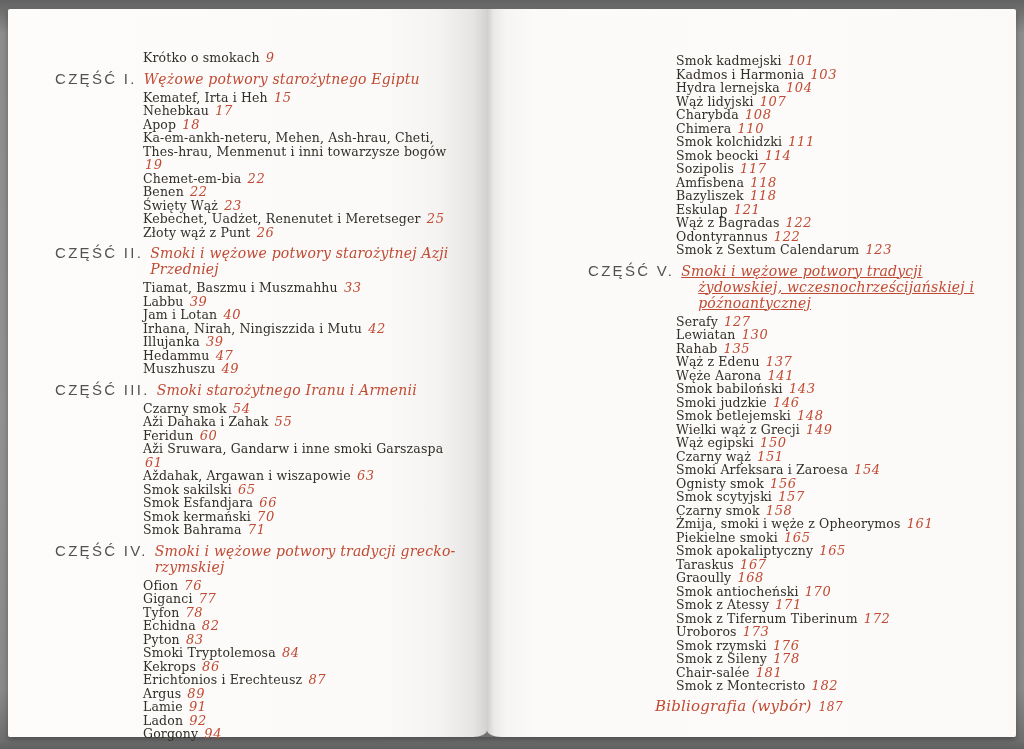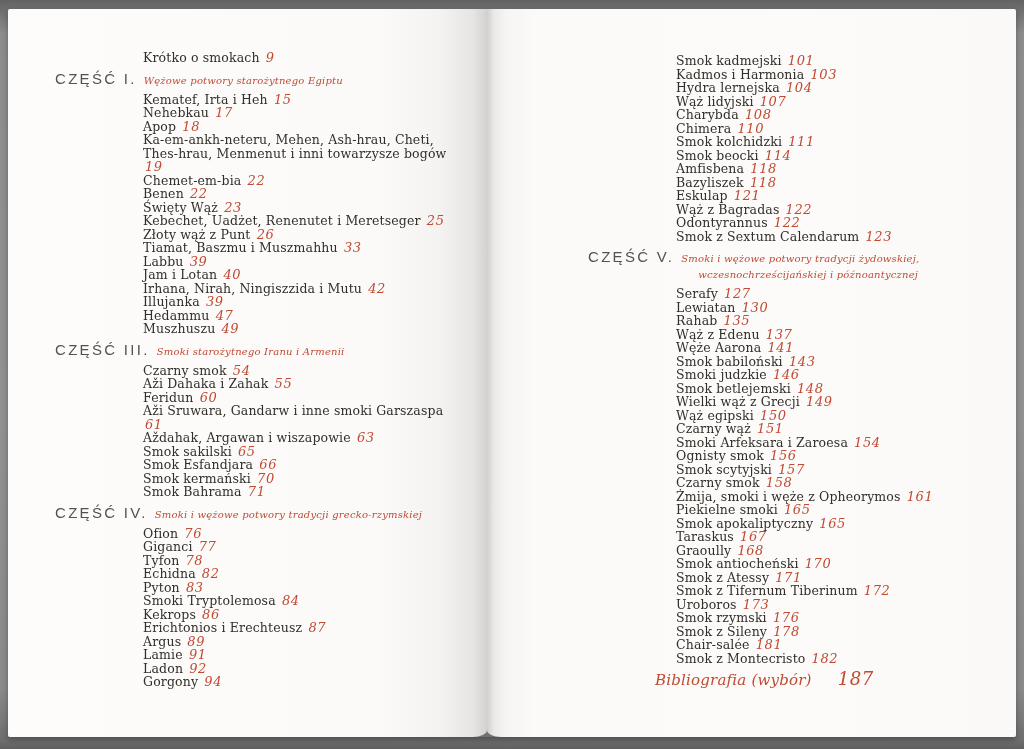--- a/index.html
+++ b/index.html
@@ -59,40 +59,41 @@
     flex: none;
     font-family: "Liberation Sans", sans-serif;
     font-size: 15px;
     letter-spacing: 2.3px;
     color: #525252;
     margin-right: 7px;
     white-space: nowrap;
   }
   .section-title {
     font-style: italic;
-    font-size: 10px;
+    font-size: 14px;
     line-height: 16px;
     color: #c14a33;
     letter-spacing: 0.2px;
   }
   .page-right .section-title {
     max-width: 322px;
     padding-left: 17px;
     text-indent: -17px;
+    text-decoration: underline;
   }
 
   .bib-row {
     margin: 5px 0 0 67px;
     font-style: italic;
     font-size: 15px;
     line-height: 17px;
     color: #c14a33;
     letter-spacing: 0.2px;
   }
-  .bib-row .entry-page { font-size: 18px; margin-left: 19px; }
+  .bib-row .entry-page { font-size: 12px; }
 </style>
 </head>
 <body>
 
 <div class="book">
   <section class="page page-left">
     <div class="content" id="left-content">
         <div class="entries">
           <div class="entry"><span class="entry-label">Krótko o smokach</span> <span class="entry-page">9</span></div>
         </div>
@@ -103,20 +104,24 @@
         <div class="entries">
           <div class="entry"><span class="entry-label">Kematef, Irta i Heh</span> <span class="entry-page">15</span></div>
           <div class="entry"><span class="entry-label">Nehebkau</span> <span class="entry-page">17</span></div>
           <div class="entry"><span class="entry-label">Apop</span> <span class="entry-page">18</span></div>
           <div class="entry"><span class="entry-label">Ka-em-ankh-neteru, Mehen, Ash-hrau, Cheti, Thes-hrau, Menmenut i inni towarzysze bogów</span> <span class="entry-page">19</span></div>
           <div class="entry"><span class="entry-label">Chemet-em-bia</span> <span class="entry-page">22</span></div>
           <div class="entry"><span class="entry-label">Benen</span> <span class="entry-page">22</span></div>
           <div class="entry"><span class="entry-label">Święty Wąż</span> <span class="entry-page">23</span></div>
           <div class="entry"><span class="entry-label">Kebechet, Uadżet, Renenutet i Meretseger</span> <span class="entry-page">25</span></div>
           <div class="entry"><span class="entry-label">Złoty wąż z Punt</span> <span class="entry-page">26</span></div>
+        </div>
+        <div class="section-head">
+          <span class="section-label">CZĘŚĆ II.</span>
+          <span class="section-title">Smoki i wężowe potwory starożytnej Azji Przedniej</span>
         </div>
         <div class="entries">
           <div class="entry"><span class="entry-label">Tiamat, Baszmu i Muszmahhu</span> <span class="entry-page">33</span></div>
           <div class="entry"><span class="entry-label">Labbu</span> <span class="entry-page">39</span></div>
           <div class="entry"><span class="entry-label">Jam i Lotan</span> <span class="entry-page">40</span></div>
           <div class="entry"><span class="entry-label">Irhana, Nirah, Ningiszzida i Mutu</span> <span class="entry-page">42</span></div>
           <div class="entry"><span class="entry-label">Illujanka</span> <span class="entry-page">39</span></div>
           <div class="entry"><span class="entry-label">Hedammu</span> <span class="entry-page">47</span></div>
           <div class="entry"><span class="entry-label">Muszhuszu</span> <span class="entry-page">49</span></div>
         </div>
@@ -160,20 +165,21 @@
       <div id="right-sections">
           <div class="entries">
             <div class="entry"><span class="entry-label">Smok kadmejski</span> <span class="entry-page">101</span></div>
             <div class="entry"><span class="entry-label">Kadmos i Harmonia</span> <span class="entry-page">103</span></div>
             <div class="entry"><span class="entry-label">Hydra lernejska</span> <span class="entry-page">104</span></div>
             <div class="entry"><span class="entry-label">Wąż lidyjski</span> <span class="entry-page">107</span></div>
             <div class="entry"><span class="entry-label">Charybda</span> <span class="entry-page">108</span></div>
             <div class="entry"><span class="entry-label">Chimera</span> <span class="entry-page">110</span></div>
             <div class="entry"><span class="entry-label">Smok kolchidzki</span> <span class="entry-page">111</span></div>
             <div class="entry"><span class="entry-label">Smok beocki</span> <span class="entry-page">114</span></div>
+            <div class="entry"><span class="entry-label">Sozipolis</span> <span class="entry-page">117</span></div>
             <div class="entry"><span class="entry-label">Amfisbena</span> <span class="entry-page">118</span></div>
             <div class="entry"><span class="entry-label">Bazyliszek</span> <span class="entry-page">118</span></div>
             <div class="entry"><span class="entry-label">Eskulap</span> <span class="entry-page">121</span></div>
             <div class="entry"><span class="entry-label">Wąż z Bagradas</span> <span class="entry-page">122</span></div>
             <div class="entry"><span class="entry-label">Odontyrannus</span> <span class="entry-page">122</span></div>
             <div class="entry"><span class="entry-label">Smok z Sextum Calendarum</span> <span class="entry-page">123</span></div>
           </div>
           <div class="section-head">
             <span class="section-label">CZĘŚĆ V.</span>
             <span class="section-title">Smoki i wężowe potwory tradycji żydowskiej, wczesnochrześcijańskiej i późnoantycznej</span>

